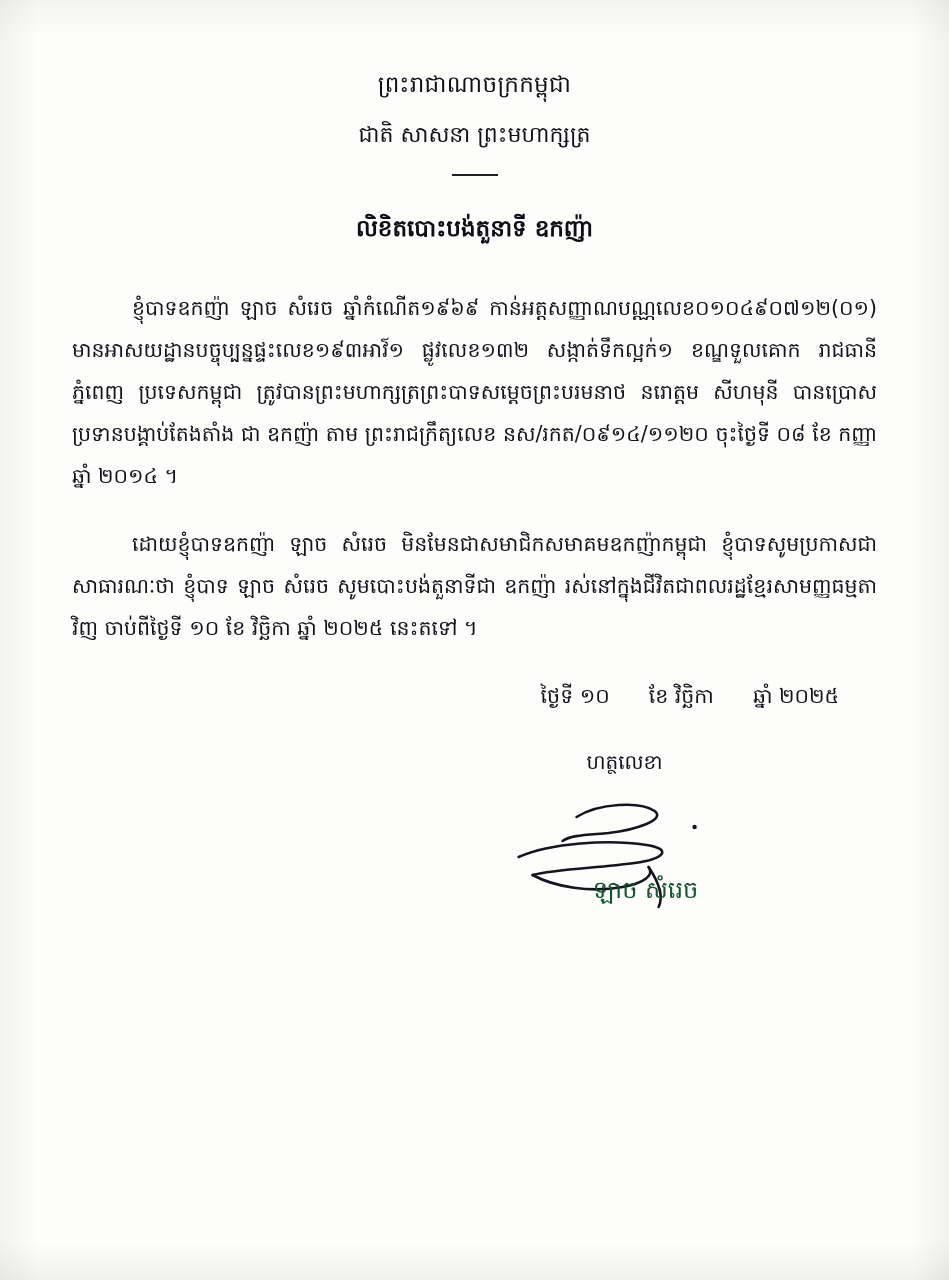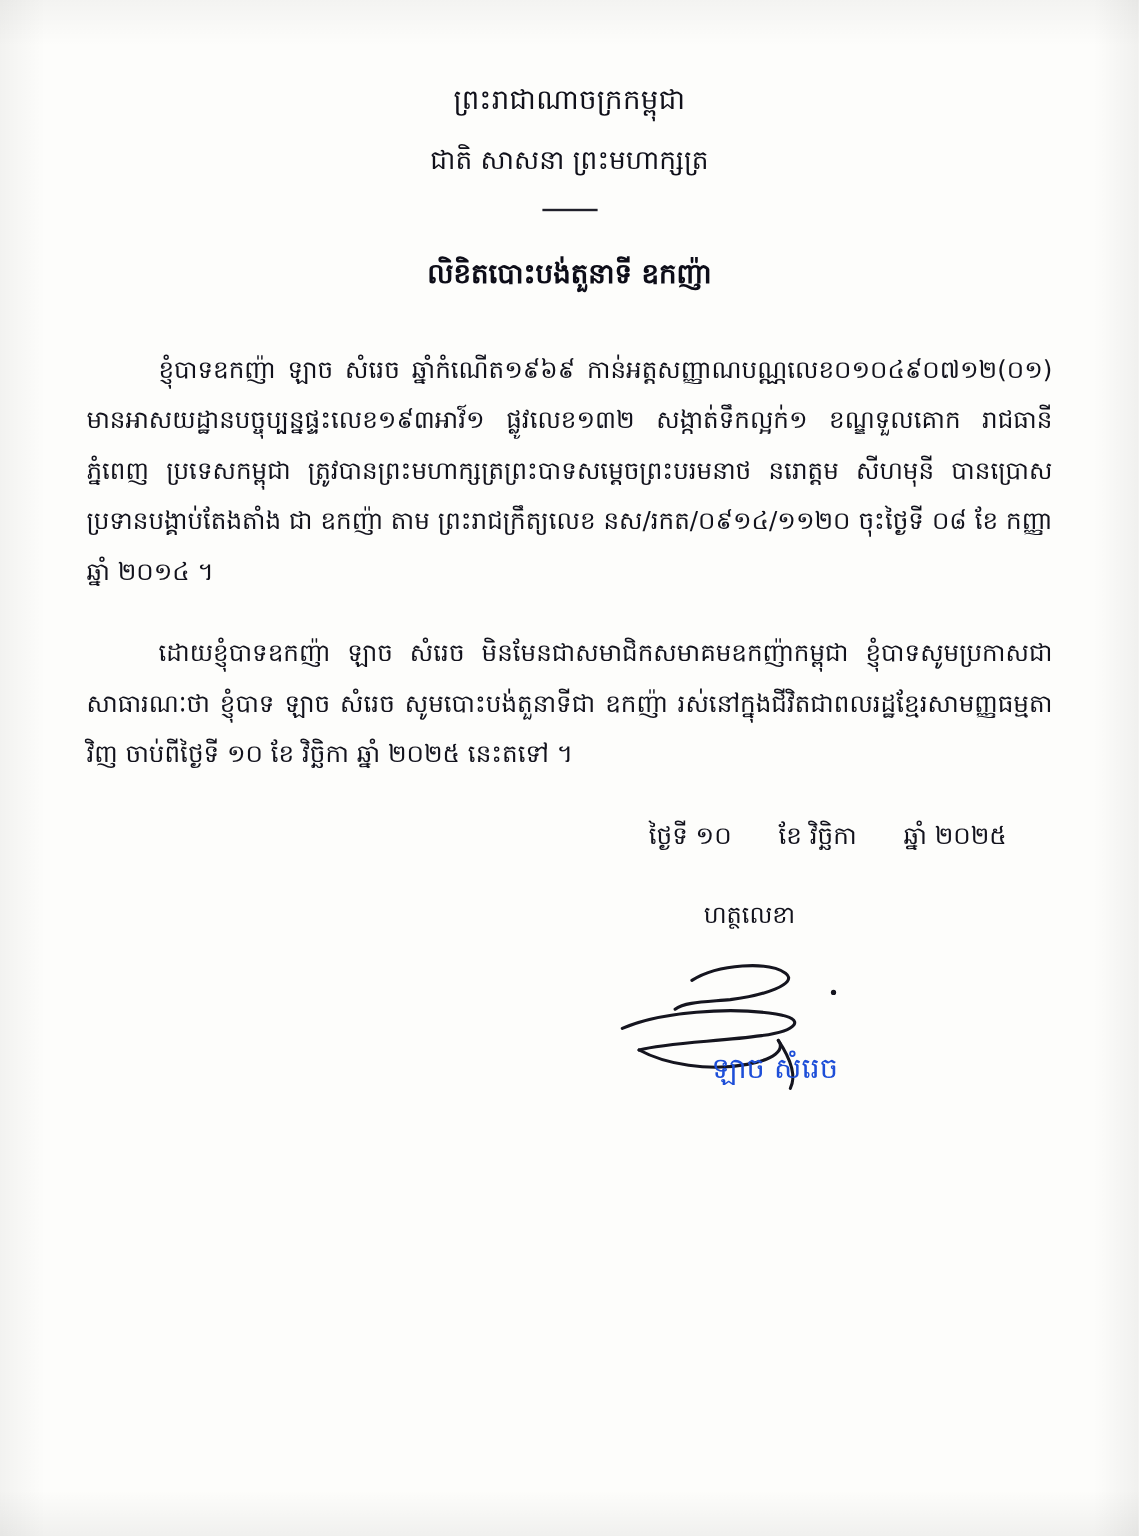--- a/index.html
+++ b/index.html
@@ -106,21 +106,21 @@
     left: 50%;
     top: 0;
     transform: translateX(-52%);
   }
   .signer-name {
     position: absolute;
     left: 50%;
     top: 92px;
     transform: translateX(-30%);
     font-size: 24px;
-    color: #1d4ed8;
+    color: #14532d;
     white-space: nowrap;
   }
 </style>
 </head>
 <body>
 
 <div class="page">
 
   <div class="header">
     <div class="kingdom-line">ព្រះរាជាណាចក្រកម្ពុជា</div>

